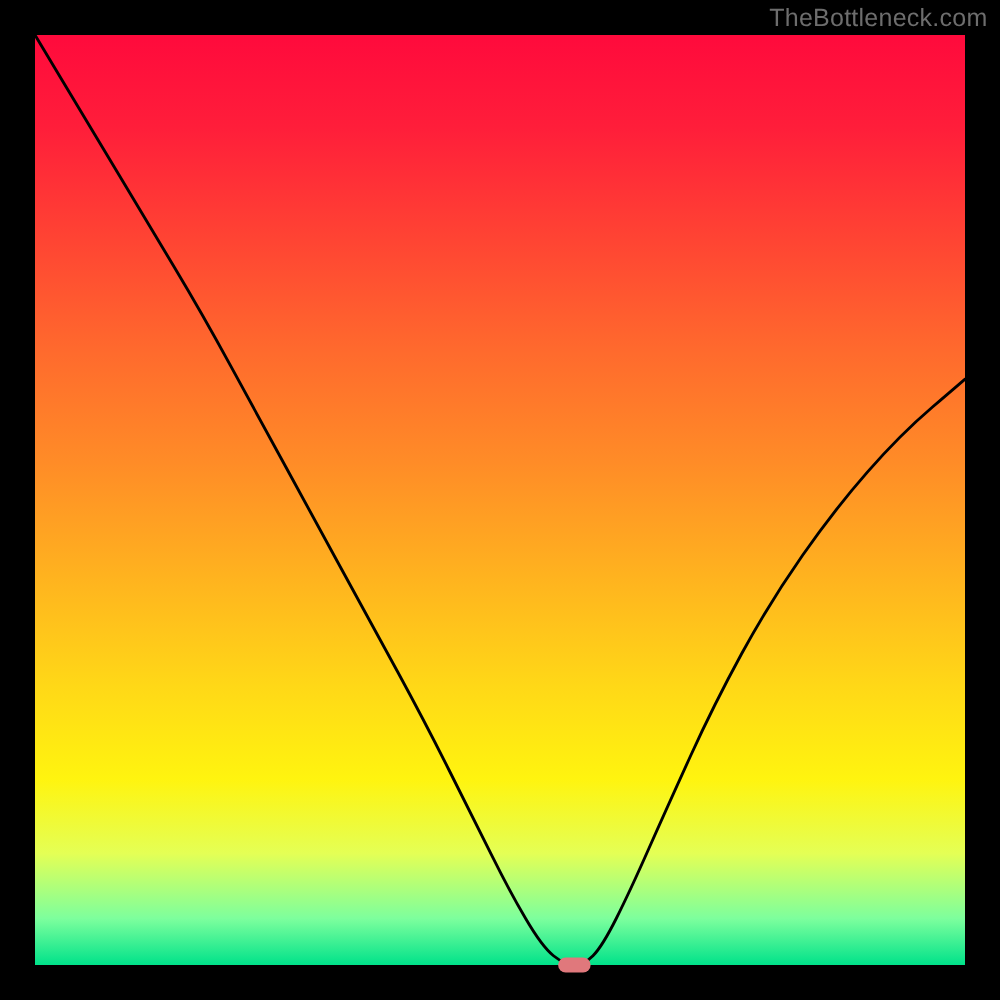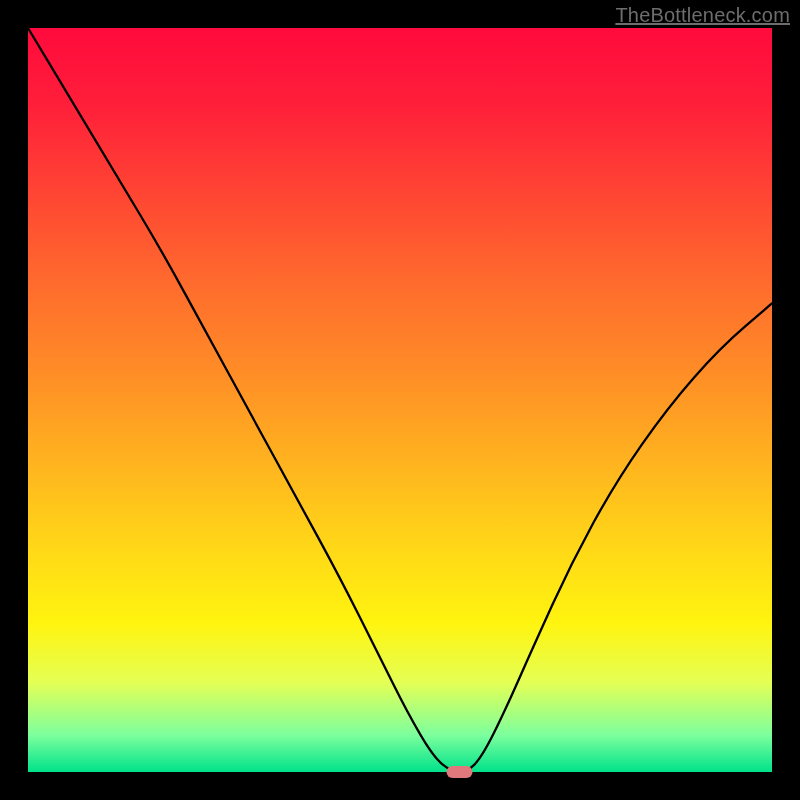--- a/index.html
+++ b/index.html
@@ -60,21 +60,20 @@
   }
   .watermark {
     position: absolute;
     top: 4px;
     right: 10px;
     color: #6d6d6d;
     font-size: 20px;
     letter-spacing: 0.2px;
     font-weight: 500;
     user-select: none;
-    text-decoration: underline;
   }
 </style>
 </head>
 <body>
 
 <div class="stage">
   <div class="watermark">TheBottleneck.com</div>
 
   <div class="plot">
     <svg viewBox="0 0 744 744" preserveAspectRatio="none">

